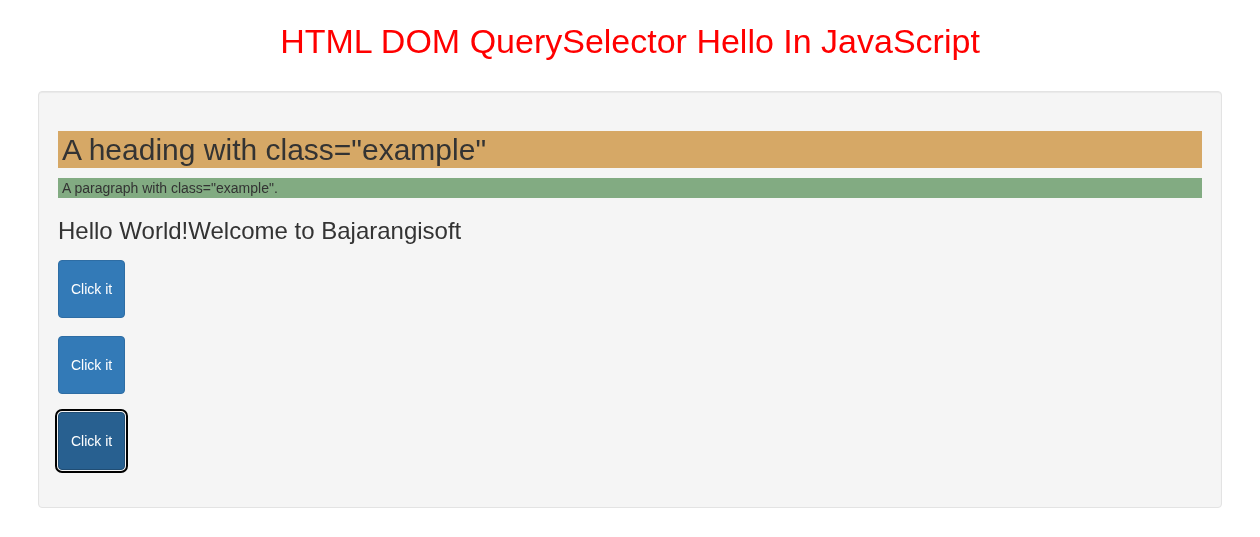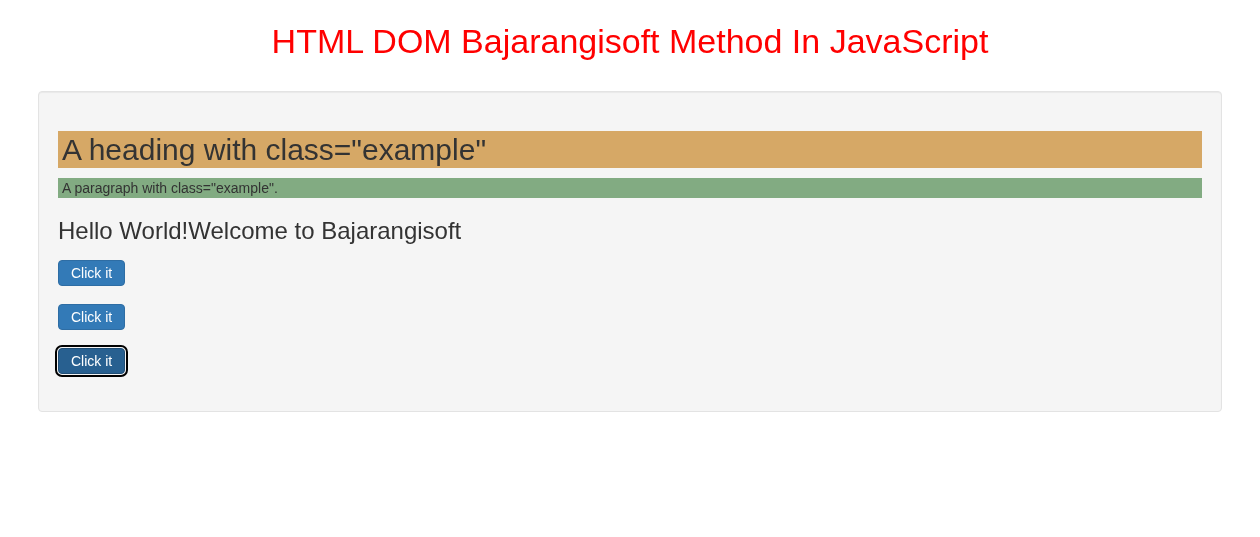--- a/index.html
+++ b/index.html
@@ -48,41 +48,41 @@
       font-size: 24px;
       font-weight: 500;
       margin: 20px 0 16px 0;
       line-height: 1.1;
     }
     .btn {
       display: inline-block;
       background-color: #337ab7;
       color: #fff;
       border: 1px solid #2e6da4;
-      padding: 4px 12px;
+      padding: 20px 12px;
       font-size: 14px;
       border-radius: 4px;
       cursor: pointer;
       margin-bottom: 18px;
       font-family: inherit;
     }
     .btn-row {
       display: block;
     }
     .btn-focused {
       outline: 2px solid #000;
       outline-offset: 1px;
       background-color: #286090;
       border-color: #204d74;
     }
   </style>
 </head>
 <body>
 
-<h1 class="page-title">HTML DOM Bajarangisoft Method In JavaScript</h1>
+<h1 class="page-title">HTML DOM QuerySelector Hello In JavaScript</h1>
 
 <div class="well">
   <h2 class="example-heading">A heading with class="example"</h2>
   <p class="example-paragraph">A paragraph with class="example".</p>
   <h2 class="sub-heading">Hello World!Welcome to Bajarangisoft</h2>
   <div class="btn-row">
     <button class="btn">Click it</button>
   </div>
   <div class="btn-row">
     <button class="btn">Click it</button>

